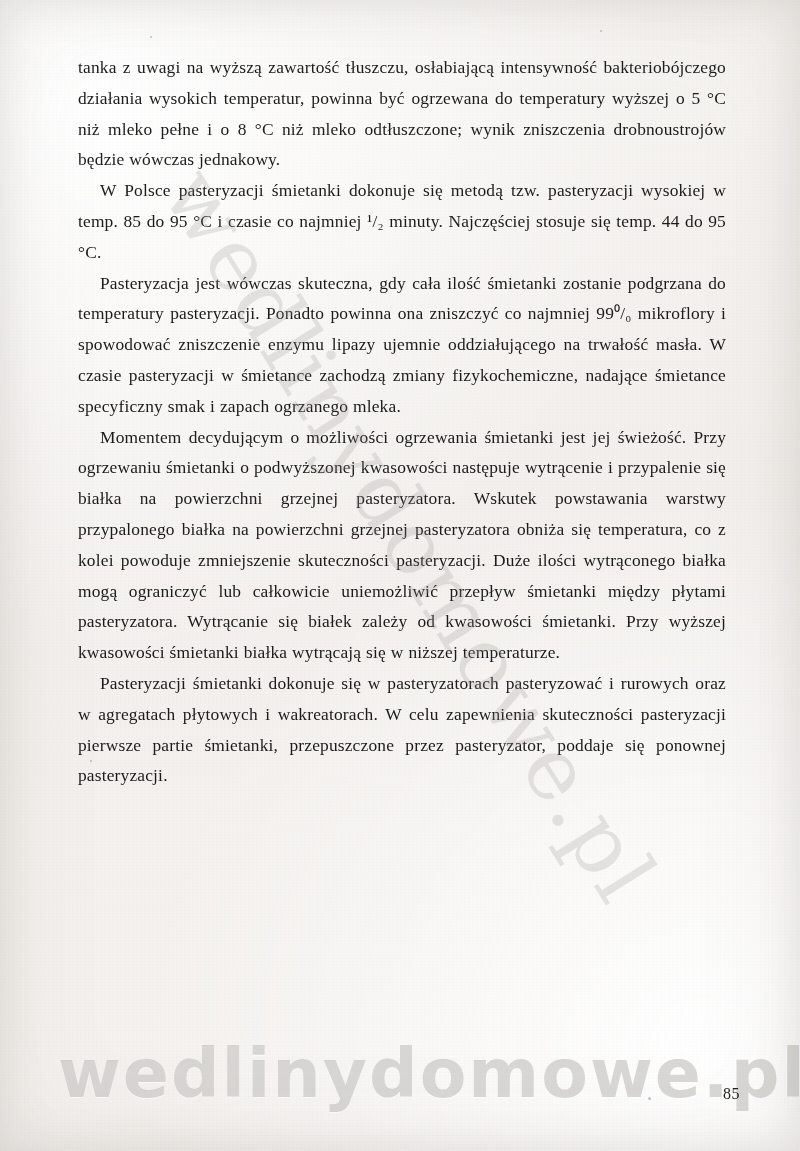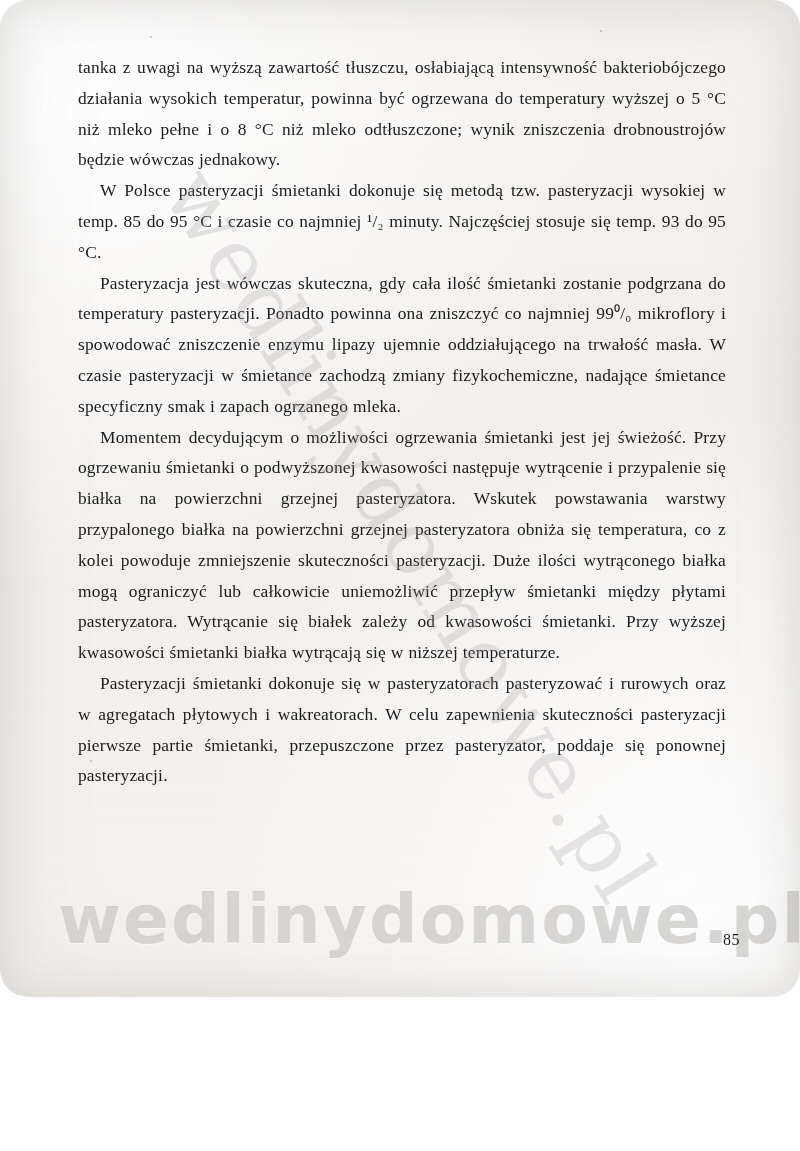--- a/index.html
+++ b/index.html
@@ -9,28 +9,27 @@
   body {
     width: 800px;
     height: 1151px;
     background: #ffffff;
     font-family: "Liberation Serif", serif;
     overflow: hidden;
   }
   .page {
     position: relative;
     width: 800px;
-    height: 997px;
+    height: 1151px;
     background: #f4f2ef;
     background-image:
       radial-gradient(circle at 12% 8%, #ffffff 0%, rgba(255,255,255,0) 45%),
       radial-gradient(circle at 88% 92%, #ffffff 0%, rgba(255,255,255,0) 45%),
       linear-gradient(180deg, #f6f4f1 0%, #f2efec 40%, #f4f1ee 100%);
     overflow: hidden;
-    border-radius: 28px;
   }
   .grain {
     position: absolute;
     inset: 0;
     pointer-events: none;
     opacity: 0.55;
     background-image:
       repeating-linear-gradient(0deg, rgba(0,0,0,0.012) 0px, rgba(0,0,0,0.012) 1px, rgba(255,255,255,0) 1px, rgba(255,255,255,0) 3px),
       repeating-linear-gradient(90deg, rgba(0,0,0,0.010) 0px, rgba(0,0,0,0.010) 1px, rgba(255,255,255,0) 1px, rgba(255,255,255,0) 4px);
   }
@@ -116,21 +115,21 @@
 </style>
 </head>
 <body>
 
 <div class="page">
 
   <div class="grain"></div>
 
   <div class="text-column">
     <p class="para">tanka z uwagi na wyższą zawartość tłuszczu, osłabiającą intensywność bakteriobójczego działania wysokich temperatur, powinna być ogrzewana do temperatury wyższej o 5 °C niż mleko pełne i o 8 °C niż mleko odtłuszczone; wynik zniszczenia drobnoustrojów będzie wówczas jednakowy.</p>
-    <p class="para indent">W Polsce pasteryzacji śmietanki dokonuje się metodą tzw. pasteryzacji wysokiej w temp. 85 do 95 °C i czasie co najmniej ¹/₂ minuty. Najczęściej stosuje się temp. 93 do 95 °C.</p>
+    <p class="para indent">W Polsce pasteryzacji śmietanki dokonuje się metodą tzw. pasteryzacji wysokiej w temp. 85 do 95 °C i czasie co najmniej ¹/₂ minuty. Najczęściej stosuje się temp. 44 do 95 °C.</p>
     <p class="para indent">Pasteryzacja jest wówczas skuteczna, gdy cała ilość śmietanki zostanie podgrzana do temperatury pasteryzacji. Ponadto powinna ona zniszczyć co najmniej 99⁰/₀ mikroflory i spowodować zniszczenie enzymu lipazy ujemnie oddziałującego na trwałość masła. W czasie pasteryzacji w śmietance zachodzą zmiany fizykochemiczne, nadające śmietance specyficzny smak i zapach ogrzanego mleka.</p>
     <p class="para indent">Momentem decydującym o możliwości ogrzewania śmietanki jest jej świeżość. Przy ogrzewaniu śmietanki o podwyższonej kwasowości następuje wytrącenie i przypalenie się białka na powierzchni grzejnej pasteryzatora. Wskutek powstawania warstwy przypalonego białka na powierzchni grzejnej pasteryzatora obniża się temperatura, co z kolei powoduje zmniejszenie skuteczności pasteryzacji. Duże ilości wytrąconego białka mogą ograniczyć lub całkowicie uniemożliwić przepływ śmietanki między płytami pasteryzatora. Wytrącanie się białek zależy od kwasowości śmietanki. Przy wyższej kwasowości śmietanki białka wytrącają się w niższej temperaturze.</p>
     <p class="para indent">Pasteryzacji śmietanki dokonuje się w pasteryzatorach pasteryzować i rurowych oraz w agregatach płytowych i wakreatorach. W celu zapewnienia skuteczności pasteryzacji pierwsze partie śmietanki, przepuszczone przez pasteryzator, poddaje się ponownej pasteryzacji.</p>
   </div>
 
   <div class="wm-diagonal">wedlinydomowe.pl</div>
 
   <div class="wm-bottom">wedlinydomowe.pl</div>
 
   <div class="page-number">85</div>

